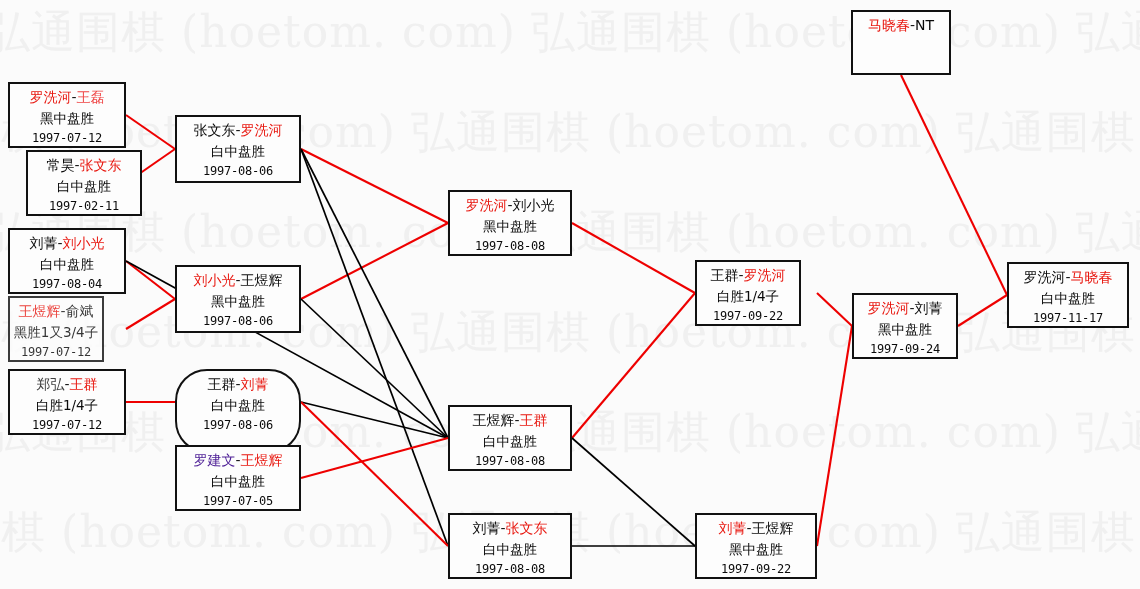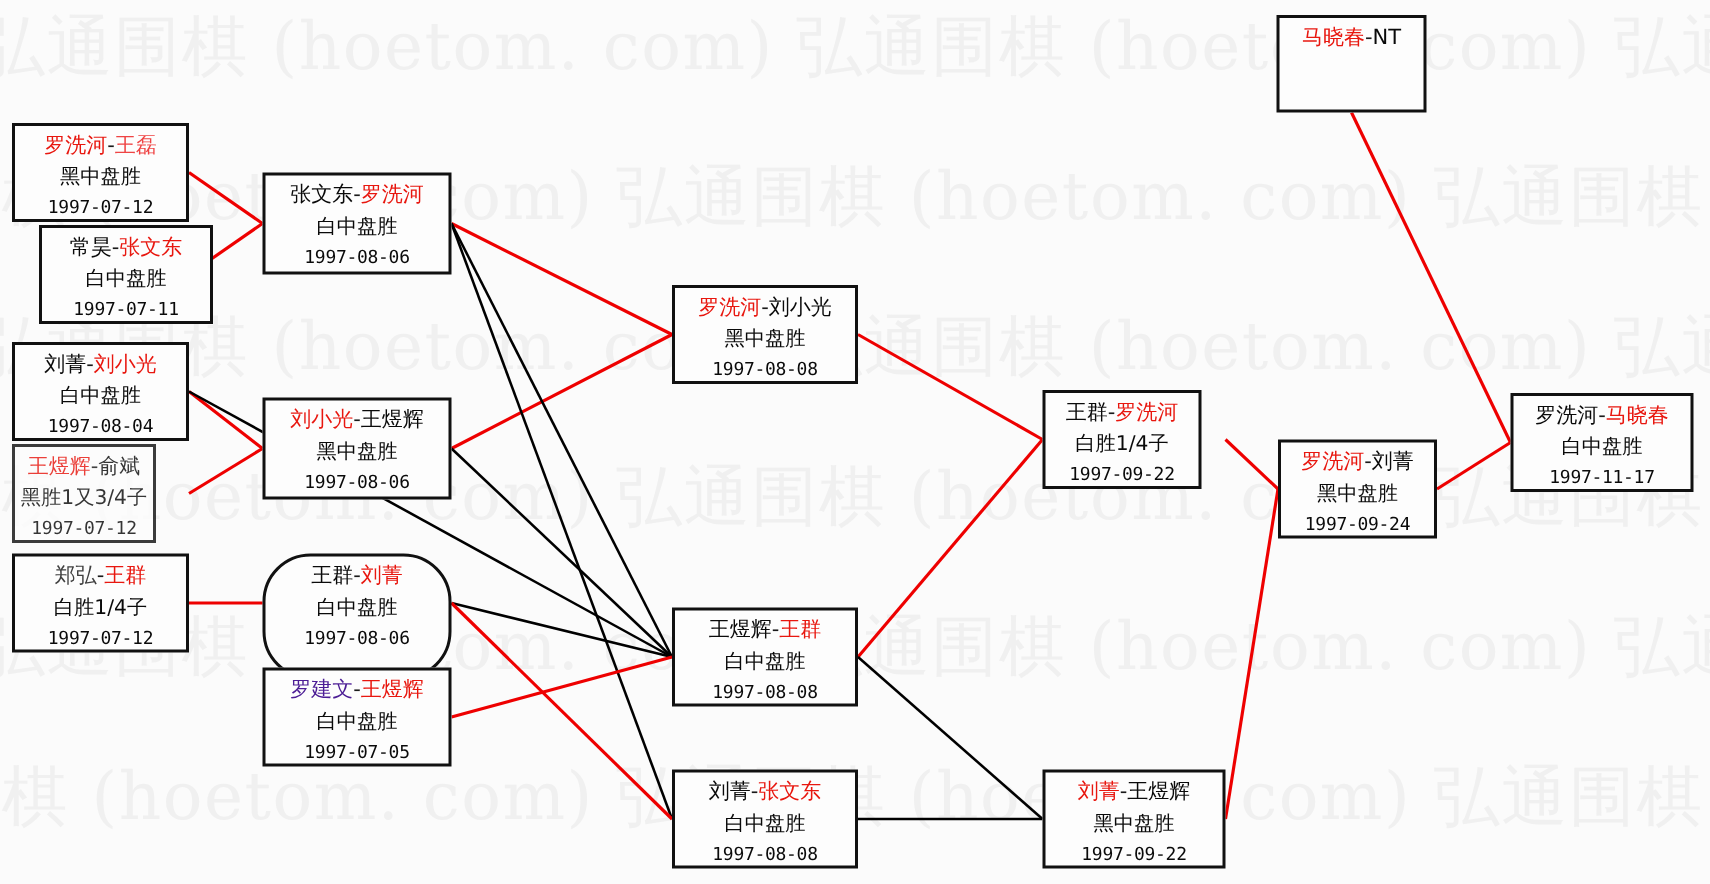--- a/index.html
+++ b/index.html
@@ -96,21 +96,21 @@
     </svg>
   <div id="nodes">
       <div class="node" style="left: 8px; top: 82px; width: 118px; height: 66px; border-color: rgb(17, 17, 17);">
         <span class="ln ttl"><span class="hot" style="color: rgb(232, 23, 15);">罗洗河</span><span class="sep">-</span><span class="" style="color: #ef4444;">王磊</span></span>
         <span class="ln">黑中盘胜</span>
         <span class="ln dt">1997-07-12</span>
       </div>
       <div class="node" style="left: 8px; top: 150px; width: 116px; height: 66px; border-color: rgb(17, 17, 17); margin-left: 18px;">
         <span class="ln ttl"><span class="" style="color: rgb(10, 10, 10);">常昊</span><span class="sep">-</span><span class="hot" style="color: rgb(232, 23, 15);">张文东</span></span>
         <span class="ln">白中盘胜</span>
-        <span class="ln dt">1997-07-11</span>
+        <span class="ln dt">1997-02-11</span>
       </div>
       <div class="node" style="left: 8px; top: 228px; width: 118px; height: 66px; border-color: rgb(17, 17, 17);">
         <span class="ln ttl"><span class="" style="color: rgb(10, 10, 10);">刘菁</span><span class="sep">-</span><span class="hot" style="color: rgb(232, 23, 15);">刘小光</span></span>
         <span class="ln">白中盘胜</span>
         <span class="ln dt">1997-08-04</span>
       </div>
       <div class="node faded" style="left: 8px; top: 296px; width: 96px; height: 66px; border-color: rgb(17, 17, 17);">
         <span class="ln ttl"><span class="hot" style="color: rgb(232, 23, 15);">王煜辉</span><span class="sep">-</span><span class="" style="color: rgb(10, 10, 10);">俞斌</span></span>
         <span class="ln">黑胜1又3/4子</span>
         <span class="ln dt">1997-07-12</span>

